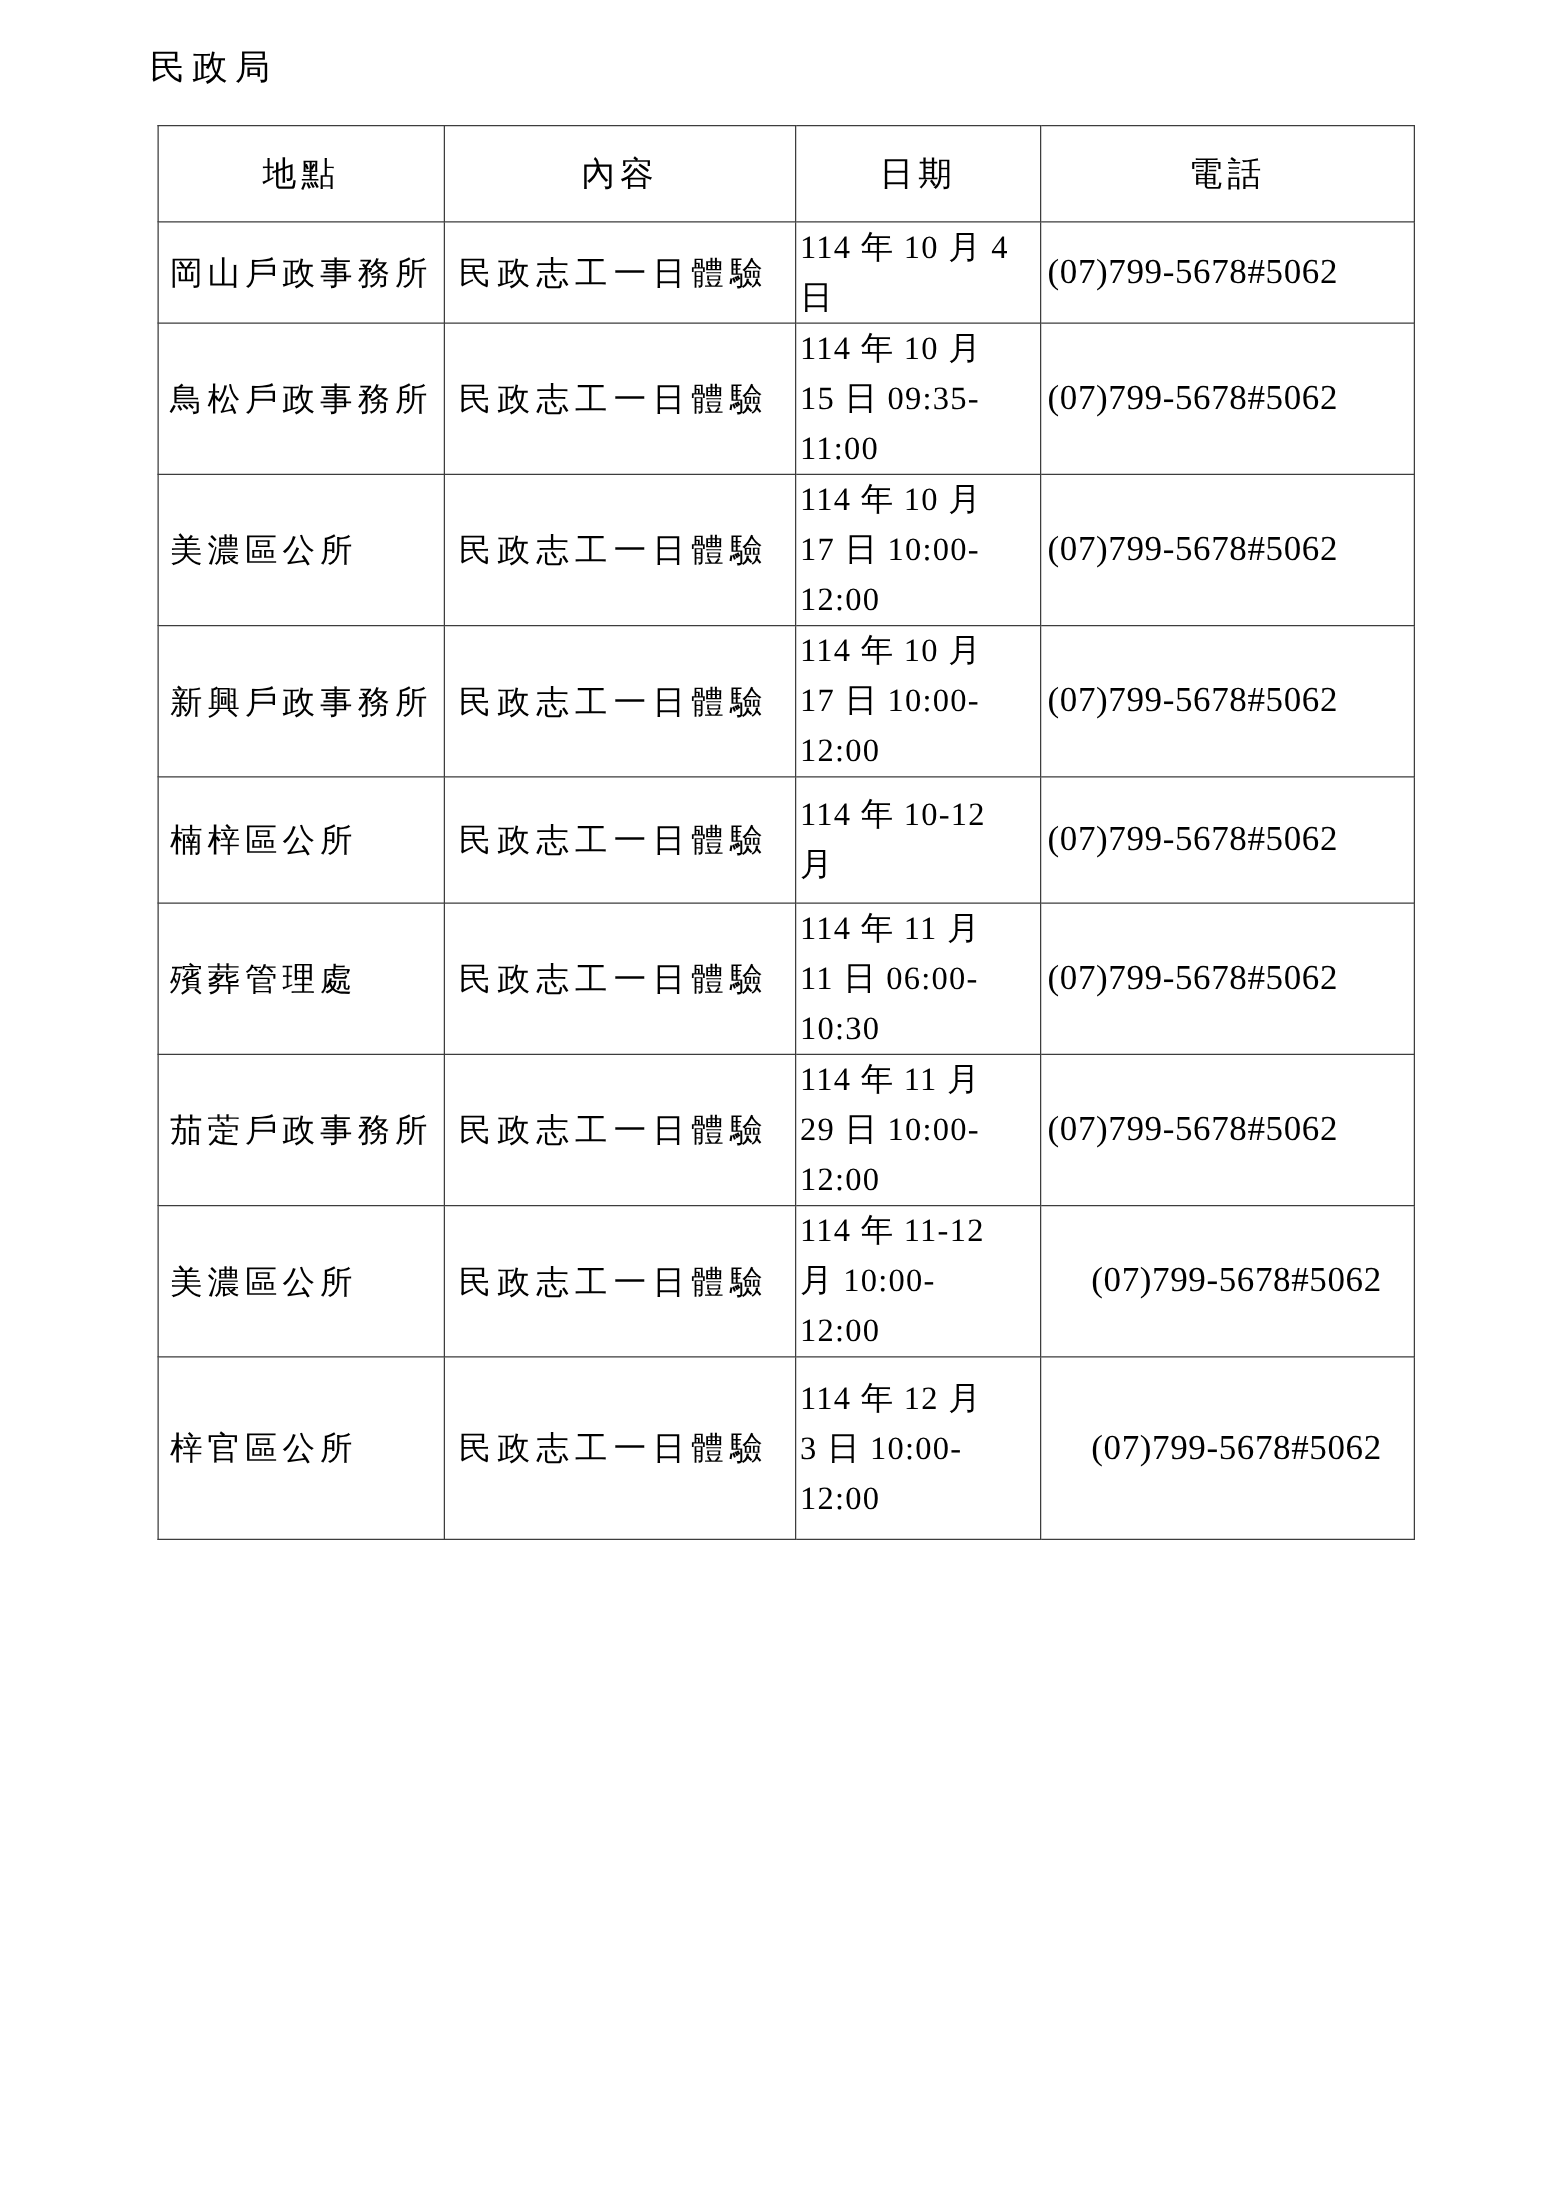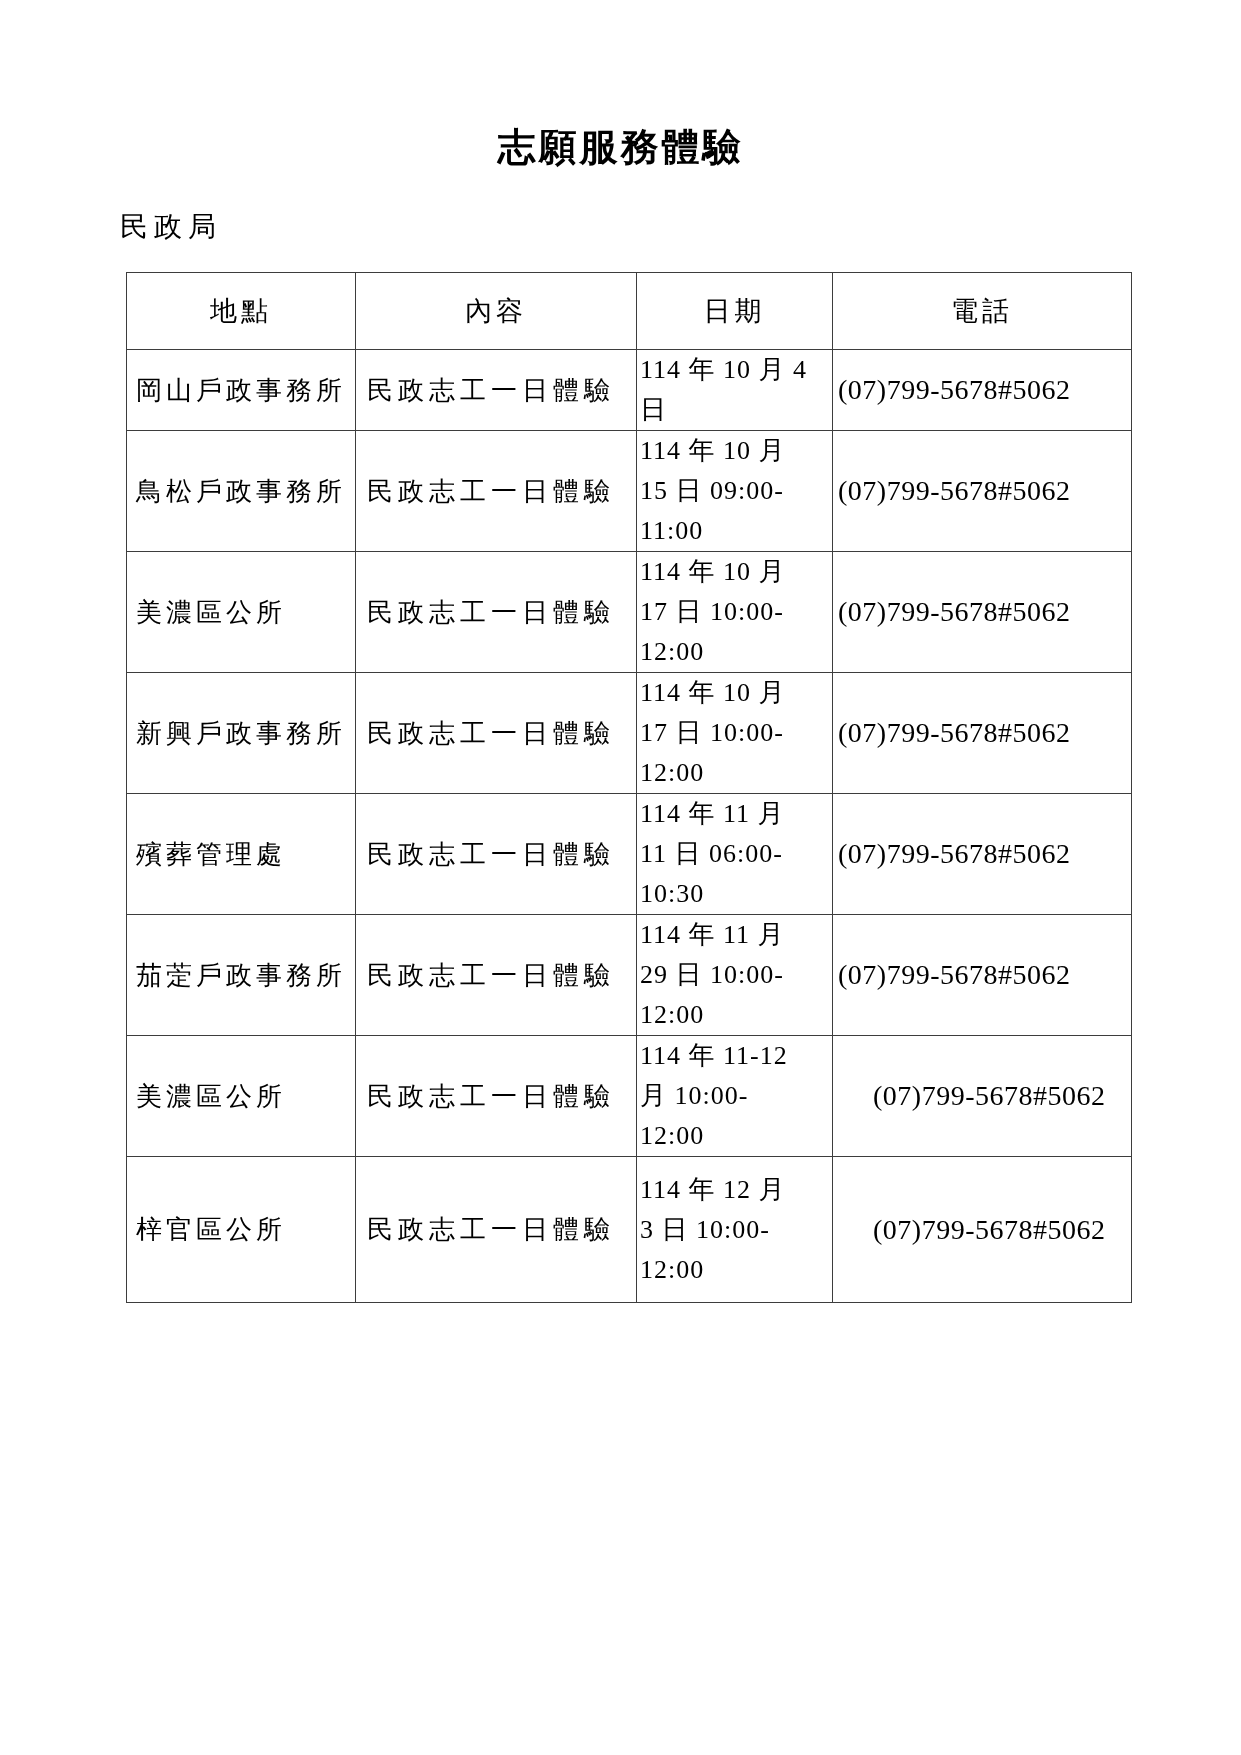--- a/index.html
+++ b/index.html
@@ -70,21 +70,20 @@
   td.cell-phone.indented {
     padding-left: 40px;
   }
   .date-line { white-space: nowrap; }
 </style>
 </head>
 <body>
 
 <div class="page">
 
-  <h1 class="doc-title">志願服務體驗</h1>
 
   <div class="section-label">民政局</div>
 
   <table class="schedule">
     <colgroup>
       <col style="width:229px">
       <col style="width:281px">
       <col style="width:196px">
       <col style="width:299px">
     </colgroup>
@@ -104,21 +103,21 @@
             <div class="date-line">114 年 10 月 4</div>
             <div class="date-line">日</div>
           </td>
           <td class="cell-phone">(07)799-5678#5062</td>
         </tr>
         <tr style="height: 120px;">
           <td class="cell-location">鳥松戶政事務所</td>
           <td class="cell-content">民政志工一日體驗</td>
           <td class="cell-date">
             <div class="date-line">114 年 10 月</div>
-            <div class="date-line">15 日 09:00-</div>
+            <div class="date-line">15 日 09:35-</div>
             <div class="date-line">11:00</div>
           </td>
           <td class="cell-phone">(07)799-5678#5062</td>
         </tr>
         <tr style="height: 120px;">
           <td class="cell-location">美濃區公所</td>
           <td class="cell-content">民政志工一日體驗</td>
           <td class="cell-date">
             <div class="date-line">114 年 10 月</div>
             <div class="date-line">17 日 10:00-</div>
@@ -126,20 +125,29 @@
           </td>
           <td class="cell-phone">(07)799-5678#5062</td>
         </tr>
         <tr style="height: 120px;">
           <td class="cell-location">新興戶政事務所</td>
           <td class="cell-content">民政志工一日體驗</td>
           <td class="cell-date">
             <div class="date-line">114 年 10 月</div>
             <div class="date-line">17 日 10:00-</div>
             <div class="date-line">12:00</div>
+          </td>
+          <td class="cell-phone">(07)799-5678#5062</td>
+        </tr>
+        <tr style="height: 101px;">
+          <td class="cell-location">楠梓區公所</td>
+          <td class="cell-content">民政志工一日體驗</td>
+          <td class="cell-date">
+            <div class="date-line">114 年 10-12</div>
+            <div class="date-line">月</div>
           </td>
           <td class="cell-phone">(07)799-5678#5062</td>
         </tr>
         <tr style="height: 120px;">
           <td class="cell-location">殯葬管理處</td>
           <td class="cell-content">民政志工一日體驗</td>
           <td class="cell-date">
             <div class="date-line">114 年 11 月</div>
             <div class="date-line">11 日 06:00-</div>
             <div class="date-line">10:30</div>

